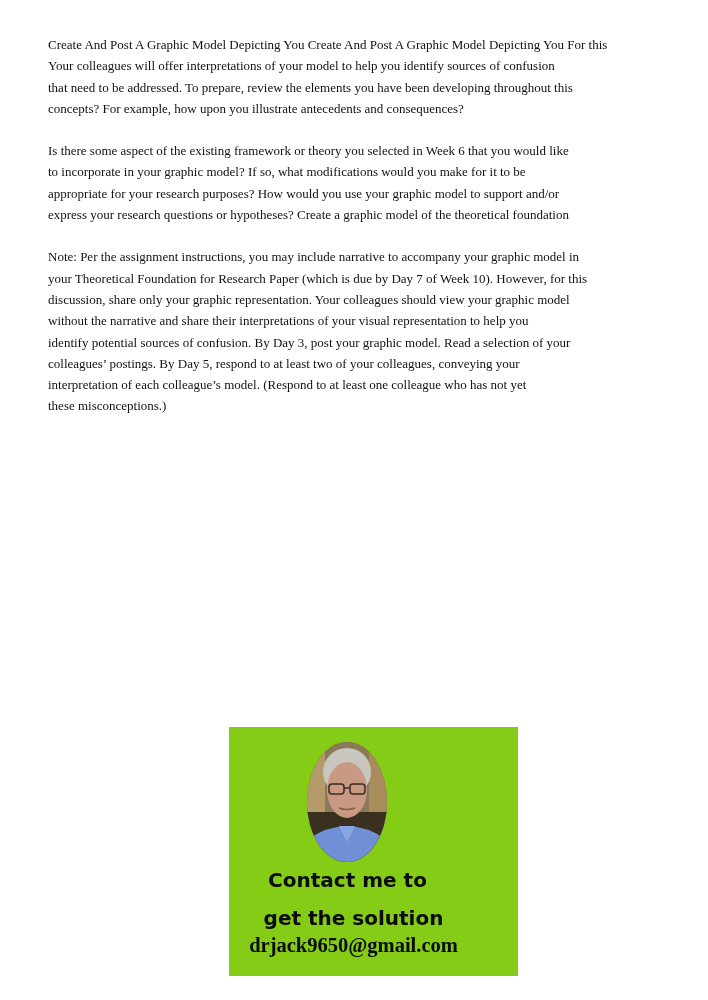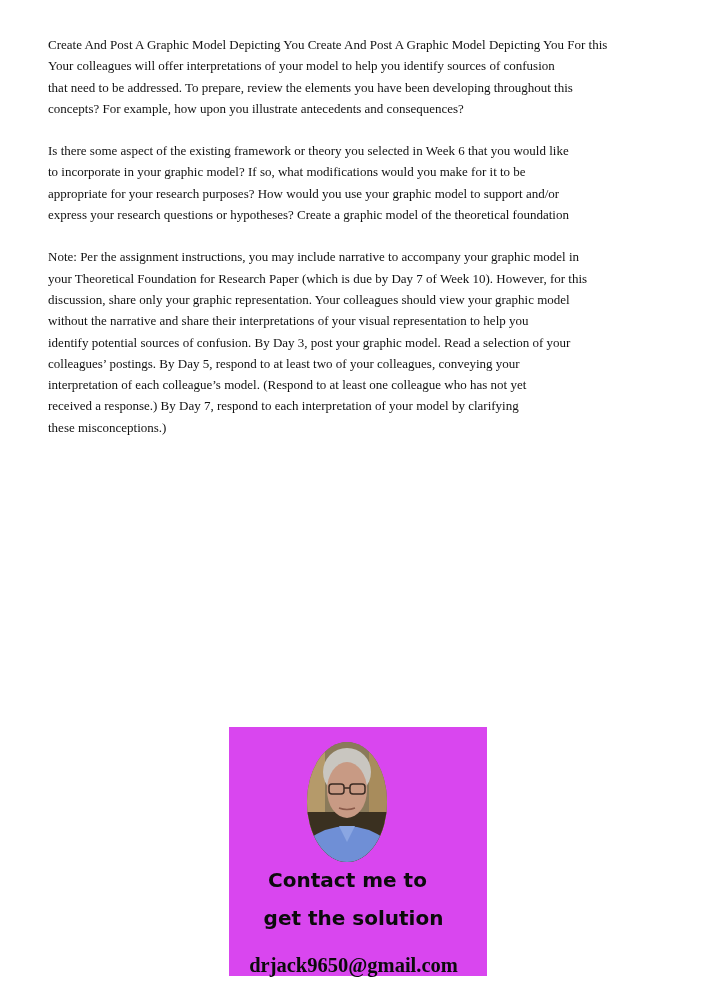--- a/index.html
+++ b/index.html
@@ -5,40 +5,39 @@
     html, body { margin: 0; padding: 0; background: #ffffff; }
     body { width: 708px; height: 1000px; position: relative; overflow: hidden; }
     .doc {
       position: absolute; left: 48px; top: 34px; width: 640px;
       font-family: "Liberation Serif", serif; font-size: 13px; color: #111;
       line-height: 21.3px;
     }
     .para { margin: 0 0 21px 0; }
     .line { display: block; white-space: nowrap; }
     .promo {
-      position: absolute; left: 229px; top: 727px; width: 258px; height: 249px;
-      background: #d946ef;
+      position: absolute; left: 229px; top: 727px; width: 289px; height: 249px;
+      background: #84cc16;
     }
     .portrait {
       position: absolute; left: 78px; top: 15px; width: 80px; height: 120px;
       border-radius: 50%; overflow: hidden; background: #7a6a4e;
     }
     .portrait svg { display: block; }
     .cta {
       position: absolute; left: 0; width: 249px; text-align: center;
       font-family: "DejaVu Sans", sans-serif; font-weight: bold; color: #0b0b0b;
       font-size: 20px; letter-spacing: 0px;
     }
     .cta1 { top: 141px; left: -6px; }
     .cta2 { top: 172px; margin-top: 7px; }
     .email {
       position: absolute; left: 0; top: 207px; width: 249px; text-align: center;
       font-family: "Liberation Serif", serif; font-weight: bold; color: #0b0b0b;
       font-size: 20.5px;
-      margin-top: 20px;
     }
   </style>
 </head>
 <body>
 
 <div class="doc">
   <p class="para">
     <span class="line">Create And Post A Graphic Model Depicting You Create And Post A Graphic Model Depicting You For this</span>
     <span class="line">Your colleagues will offer interpretations of your model to help you identify sources of confusion</span>
     <span class="line">that need to be addressed. To prepare, review the elements you have been developing throughout this</span>
@@ -51,21 +50,20 @@
     <span class="line">express your research questions or hypotheses? Create a graphic model of the theoretical foundation</span>
   </p>
   <p class="para">
     <span class="line">Note: Per the assignment instructions, you may include narrative to accompany your graphic model in</span>
     <span class="line">your Theoretical Foundation for Research Paper (which is due by Day 7 of Week 10). However, for this</span>
     <span class="line">discussion, share only your graphic representation. Your colleagues should view your graphic model</span>
     <span class="line">without the narrative and share their interpretations of your visual representation to help you</span>
     <span class="line">identify potential sources of confusion. By Day 3, post your graphic model. Read a selection of your</span>
     <span class="line">colleagues’ postings. By Day 5, respond to at least two of your colleagues, conveying your</span>
     <span class="line">interpretation of each colleague’s model. (Respond to at least one colleague who has not yet</span>
-    <span class="line">received a response.) By Day 7, respond to each interpretation of your model by clarifying</span>
     <span class="line">these misconceptions.)</span>
   </p>
 </div>
 
 <div class="promo">
   <div class="portrait">
     <svg width="80" height="120" viewBox="0 0 80 120">
       <rect x="0" y="0" width="80" height="120" fill="#8a7a5a"></rect>
       <rect x="0" y="0" width="18" height="120" fill="#b59a6a"></rect>
       <rect x="62" y="0" width="18" height="120" fill="#a88c5c"></rect>

